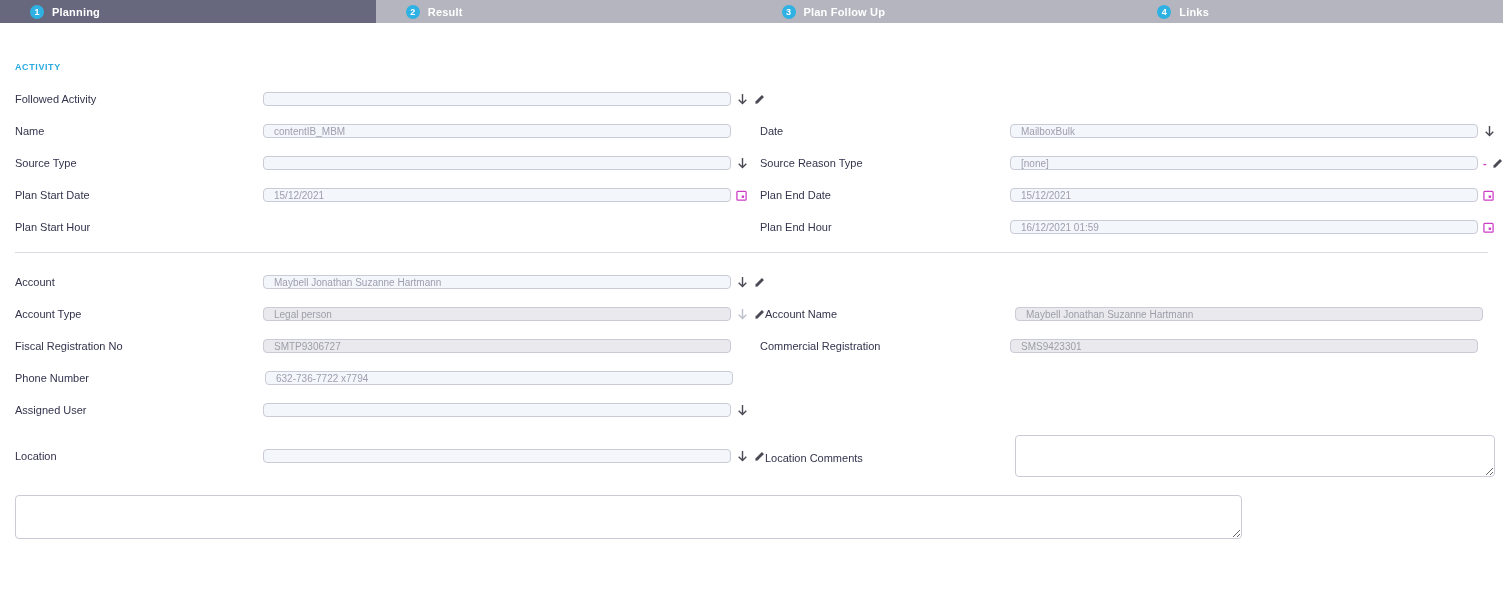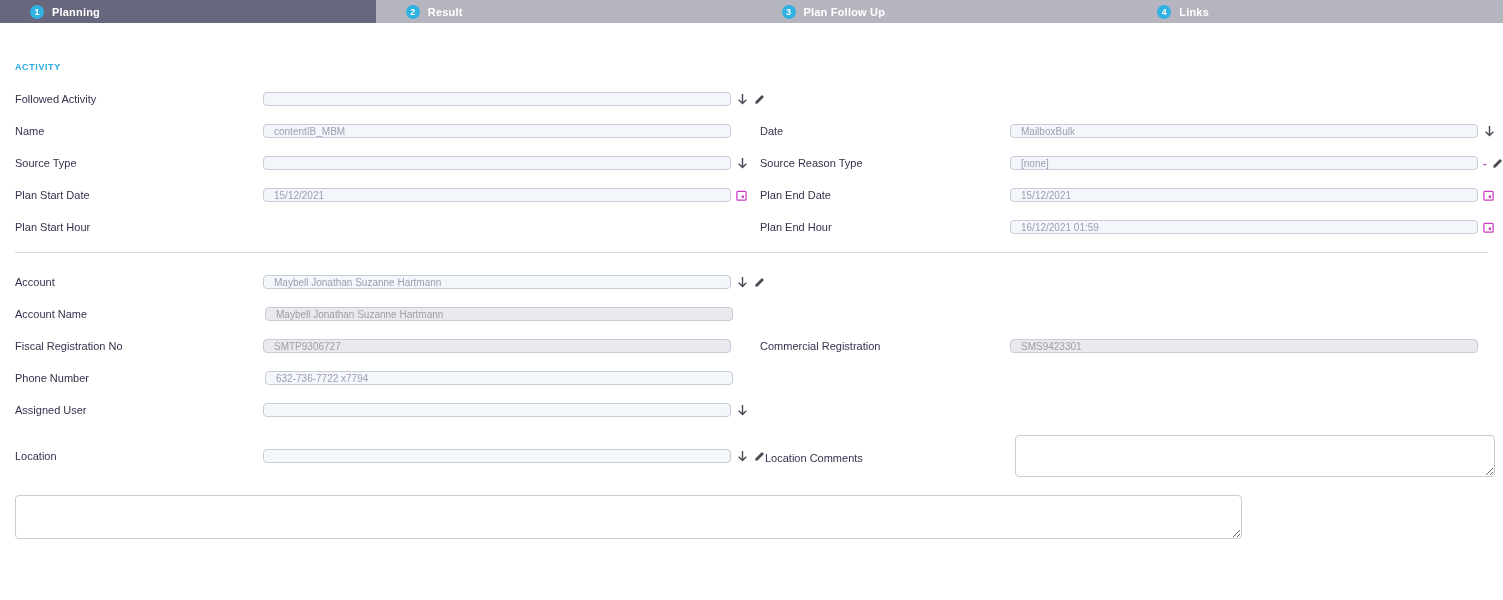--- a/index.html
+++ b/index.html
@@ -212,20 +212,38 @@
                 <svg width="11" height="11" viewBox="0 0 16 16">
                   <path d="M11.5 1.5l3 3L5.2 13.8 2 14l.2-3.2z" fill="#4a4a55"></path>
                 </svg>
               </span>
           </span>
         </div>
       </div>
     </div>
 
     <div class="row">
+      <div class="field left">
+        <div class="flabel">Account Type</div>
+        <div class="fctrl">
+          <input class="txt" disabled="" value="Legal person" style="">
+          <span class="icons">
+            <span class="ic dis">
+                <svg width="13" height="13" viewBox="0 0 12 12">
+                  <path d="M6 1v8M2.5 6.2L6 9.7 9.5 6.2" stroke="#bcc0ca" stroke-width="1.3" fill="none"></path>
+                </svg>
+              </span>
+            <span class="ic">
+                <svg width="11" height="11" viewBox="0 0 16 16">
+                  <path d="M11.5 1.5l3 3L5.2 13.8 2 14l.2-3.2z" fill="#4a4a55"></path>
+                </svg>
+              </span>
+          </span>
+        </div>
+      </div>
       <div class="field right">
         <div class="flabel">Account Name</div>
         <div class="fctrl">
           <input class="txt" disabled="" value="Maybell Jonathan Suzanne Hartmann" style="">
         </div>
       </div>
     </div>
 
     <div class="row">
       <div class="field left">

